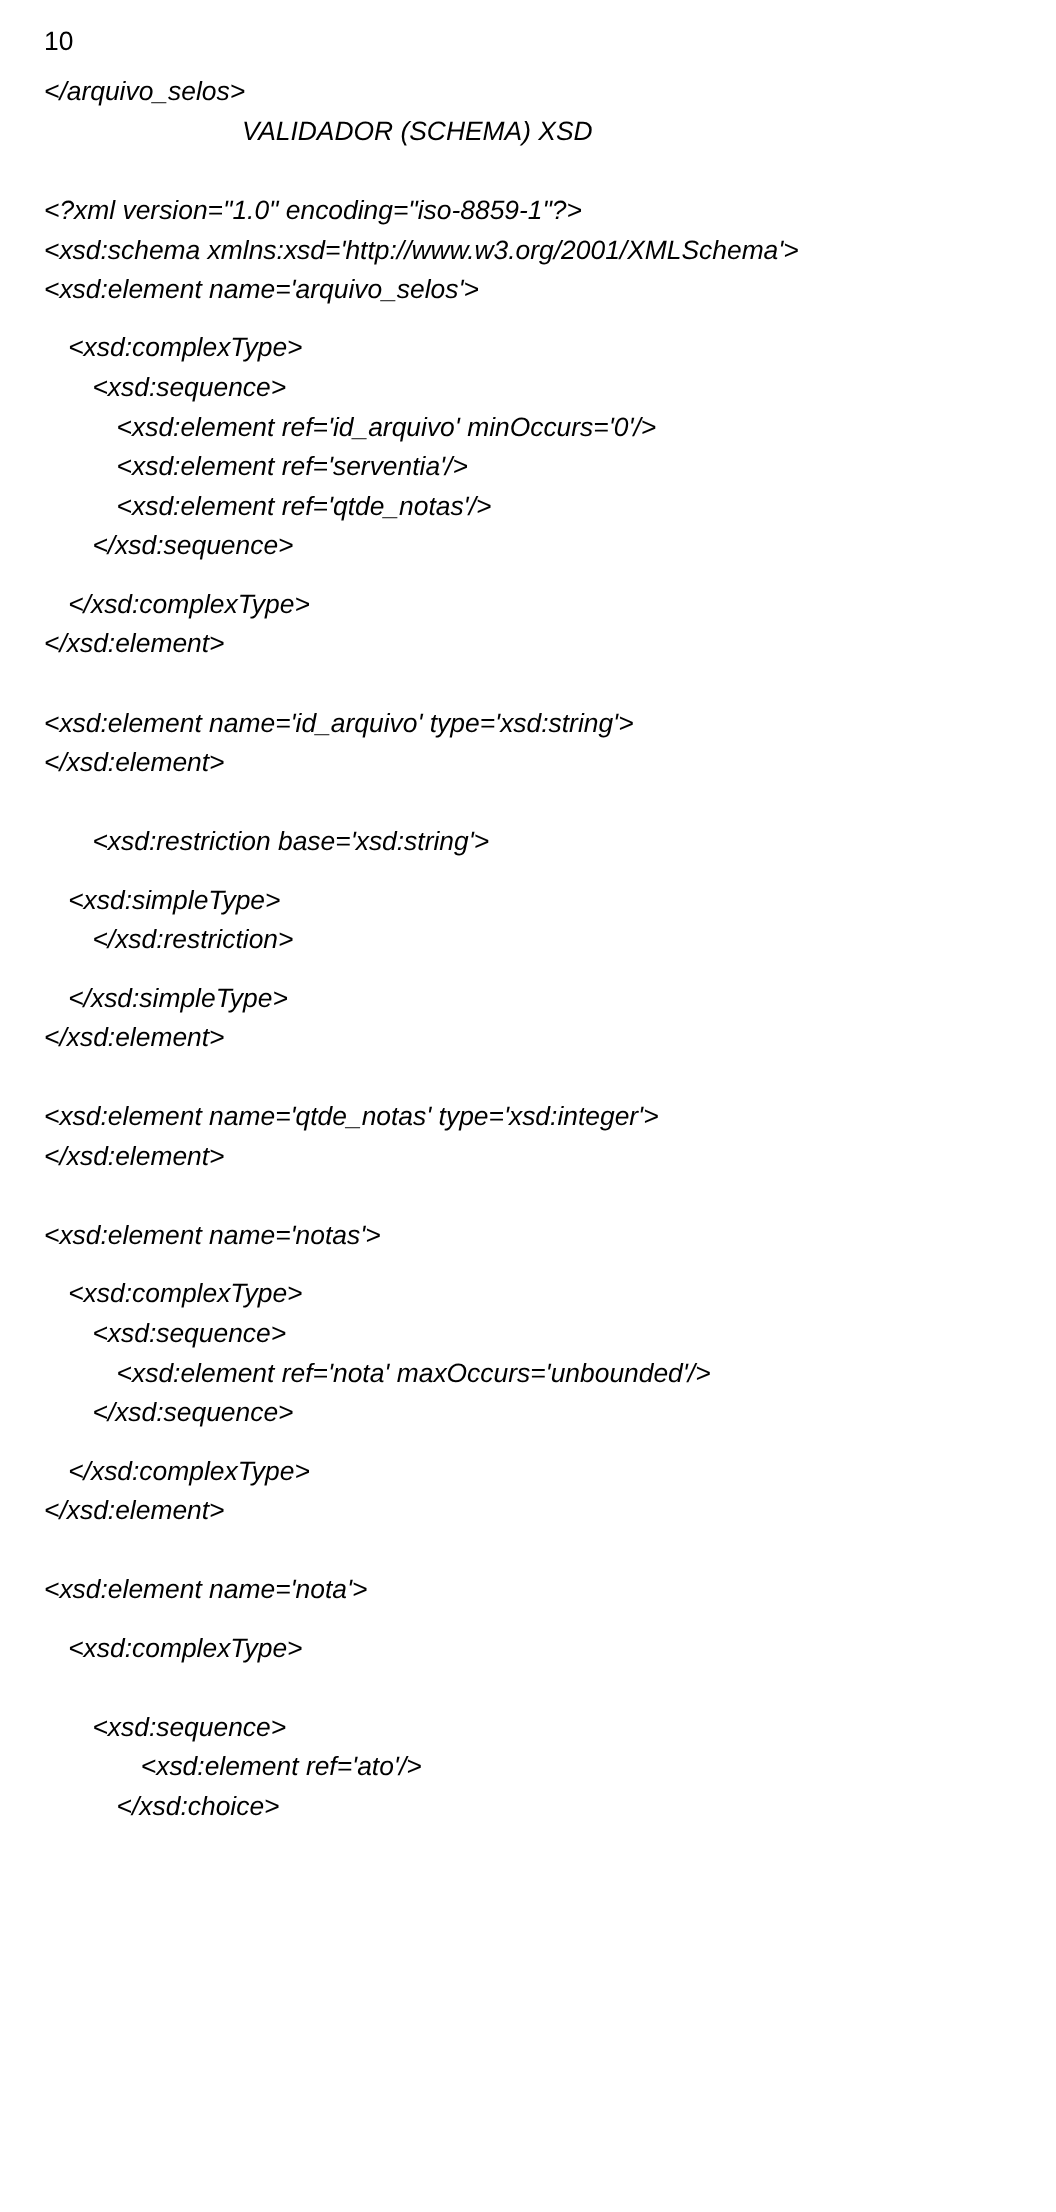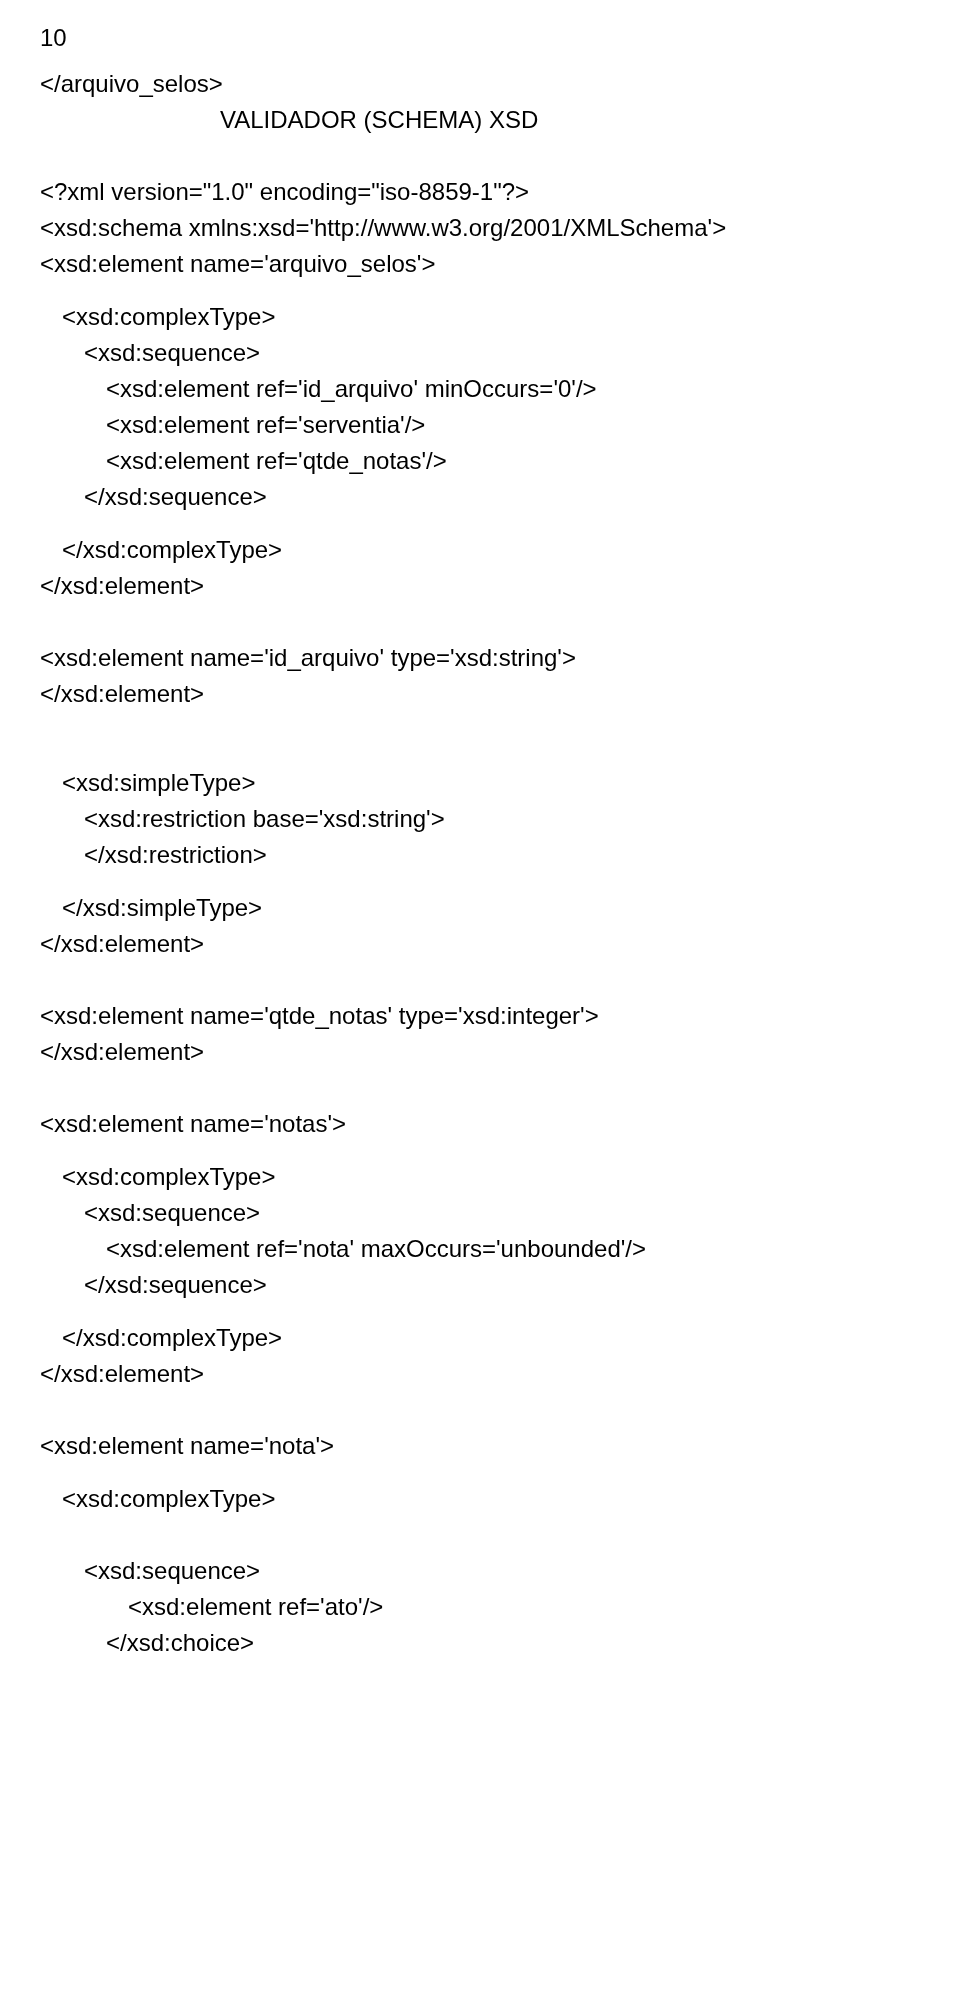--- a/index.html
+++ b/index.html
@@ -14,20 +14,21 @@
   }
   .page {
     padding: 20px 40px 40px 40px;
   }
   .page-number {
     font-size: 24px;
     margin-bottom: 10px;
   }
   .line {
     white-space: pre;
+    font-style: italic;
   }
   .indent1 { padding-left: 22px; margin-top: 17px; }
   .indent2 { padding-left: 44px; }
   .indent3 { padding-left: 66px; }
   .indent4 { padding-left: 88px; }
   .center-title {
     text-align: left;
     margin-left: 180px;
   }
 </style>
@@ -48,22 +49,22 @@
       <div class="line indent3">&lt;xsd:element ref='id_arquivo' minOccurs='0'/&gt;</div>
       <div class="line indent3">&lt;xsd:element ref='serventia'/&gt;</div>
       <div class="line indent3">&lt;xsd:element ref='qtde_notas'/&gt;</div>
       <div class="line indent2">&lt;/xsd:sequence&gt;</div>
       <div class="line indent1">&lt;/xsd:complexType&gt;</div>
       <div class="line indent0">&lt;/xsd:element&gt;</div>
       <div class="line indent0"> </div>
       <div class="line indent0">&lt;xsd:element name='id_arquivo' type='xsd:string'&gt;</div>
       <div class="line indent0">&lt;/xsd:element&gt;</div>
       <div class="line indent0"> </div>
+      <div class="line indent2">&lt;xsd:restriction base='xsd:string'&gt;</div>
       <div class="line indent1">&lt;xsd:simpleType&gt;</div>
-      <div class="line indent2">&lt;xsd:restriction base='xsd:string'&gt;</div>
       <div class="line indent2">&lt;/xsd:restriction&gt;</div>
       <div class="line indent1">&lt;/xsd:simpleType&gt;</div>
       <div class="line indent0">&lt;/xsd:element&gt;</div>
       <div class="line indent0"> </div>
       <div class="line indent0">&lt;xsd:element name='qtde_notas' type='xsd:integer'&gt;</div>
       <div class="line indent0">&lt;/xsd:element&gt;</div>
       <div class="line indent0"> </div>
       <div class="line indent0">&lt;xsd:element name='notas'&gt;</div>
       <div class="line indent1">&lt;xsd:complexType&gt;</div>
       <div class="line indent2">&lt;xsd:sequence&gt;</div>

